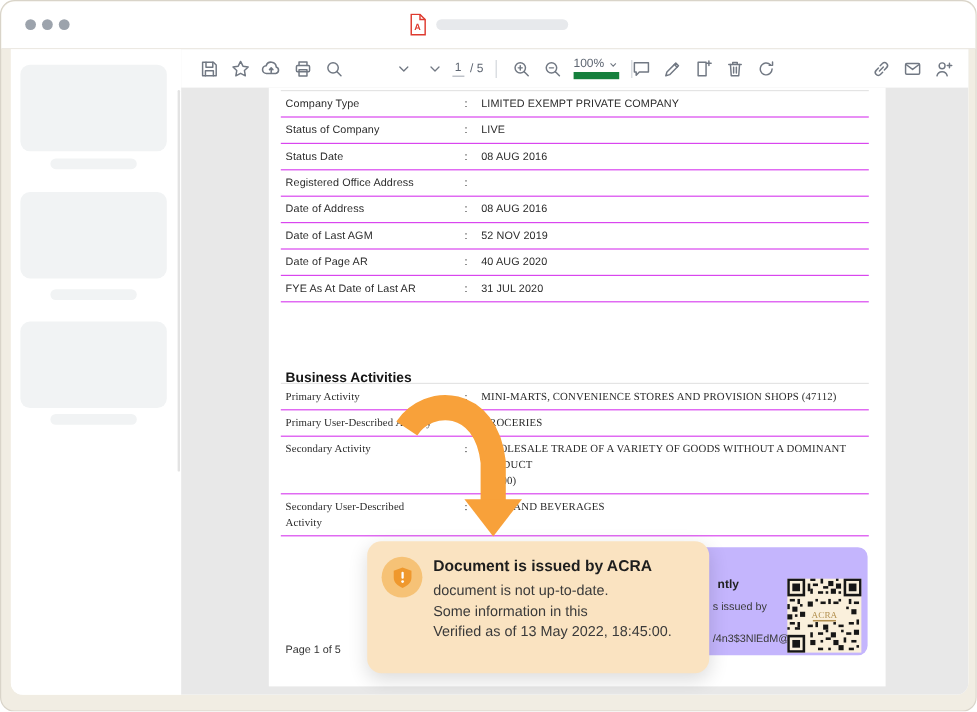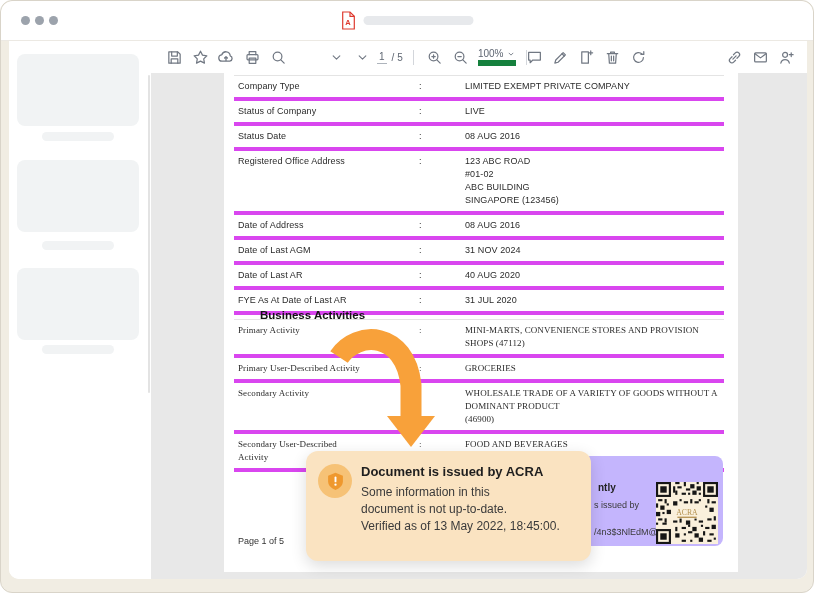--- a/index.html
+++ b/index.html
@@ -40,28 +40,28 @@
   .tb-text { font-size:10px; color:#5E6672; display:flex; align-items:center; gap:3px; }
   .pg-current { border-bottom:1px solid #AEB4BC; padding:0 2px 1px; }
   .pg-rest { padding-left:2px; }
   .zoom-select { border-bottom:6px solid #15803d; padding-bottom:1px; margin-left:2px; display:flex; align-items:center; gap:3px; cursor:pointer; }
   .tb-divider { width:1px; height:15px; background:#D3D6DB; margin:0 6px; }
 
   
   .page { position:absolute; left:73px; top:32px; width:514px; height:499px; background:#fff; }
 
   .table { position:absolute; left:10px; top:2px; width:490px; }
-  .row { display:flex; align-items:flex-start; border-bottom:4px solid #d946ef;
-         padding:4px 0 4px 4px; font-size:9px; line-height:13px; color:#2B2B2B; letter-spacing:.1px;gap:32px; }
+  .row { display:flex; align-items:flex-start; border-bottom:1px solid #d946ef;
+         padding:4px 0 4px 4px; font-size:9px; line-height:13px; color:#2B2B2B; letter-spacing:.1px; }
   .row.first { border-top:1px solid #E4E4E4; }
   .lbl { width:149px; flex:none; white-space:pre-line; }
   .col { width:14px; flex:none; }
   .val { flex:1; white-space:pre-line; }
 
-  .section-title { position:absolute; left:14px; top:236px; font-size:11.5px; font-weight:bold; color:#141414;margin-left:22px; }
+  .section-title { position:absolute; left:14px; top:236px; font-size:11.5px; font-weight:bold; color:#141414; }
   .table2 { position:absolute; left:10px; top:246px; width:490px;font-family:Liberation Serif, serif; }
 
   .page-footer { position:absolute; left:14px; top:463px; font-size:9px; color:#333; }
 
   
   .qr-card { position:absolute; left:345px; top:383px; width:154px; height:90px;
              background:#c4b5fd; border-radius:8px; z-index:1; }
   .qr-frag-ntly { position:absolute; left:29px; top:26px; font-size:10px; font-weight:bold; color:#222; }
   .qr-frag-issued { position:absolute; left:25px; top:44px; font-size:9px; color:#3A3A3A; }
   .qr-frag-token { position:absolute; left:25px; top:71px; font-size:9px; color:#3A3A3A; }
@@ -260,37 +260,33 @@
             <span class="val">LIVE</span>
           </div>
           <div class="row">
             <span class="lbl">Status Date</span>
             <span class="col">:</span>
             <span class="val">08 AUG 2016</span>
           </div>
           <div class="row">
             <span class="lbl">Registered Office Address</span>
             <span class="col">:</span>
-            <span class="val">123 ABC ROAD
-#01-02
-ABC BUILDING
-SINGAPORE (123456)</span>
           </div>
           <div class="row">
             <span class="lbl">Date of Address</span>
             <span class="col">:</span>
             <span class="val">08 AUG 2016</span>
           </div>
           <div class="row">
             <span class="lbl">Date of Last AGM</span>
             <span class="col">:</span>
-            <span class="val">31 NOV 2024</span>
-          </div>
-          <div class="row">
-            <span class="lbl">Date of Last AR</span>
+            <span class="val">52 NOV 2019</span>
+          </div>
+          <div class="row">
+            <span class="lbl">Date of Page AR</span>
             <span class="col">:</span>
             <span class="val">40 AUG 2020</span>
           </div>
           <div class="row">
             <span class="lbl">FYE As At Date of Last AR</span>
             <span class="col">:</span>
             <span class="val">31 JUL 2020</span>
           </div>
         </div>
 
@@ -413,22 +409,22 @@
         <div class="tooltip">
           <div class="tip-icon-circle">
             <svg width="17" height="19" viewBox="0 0 16 18">
               <path d="M8 .8l7 2.7v5.2c0 4-3 6.5-7 8.3-4-1.8-7-4.3-7-8.3V3.5z" fill="#EF982D"></path>
               <rect x="7.1" y="4.2" width="1.8" height="5.6" rx="0.9" fill="#fff"></rect>
               <circle cx="8" cy="12" r="1.1" fill="#fff"></circle>
             </svg>
           </div>
           <div class="tip-title">Document is issued by ACRA</div>
           <div class="tip-body">
+            <div>document is not up-to-date.</div>
             <div>Some information in this</div>
-            <div>document is not up-to-date.</div>
             <div>Verified as of 13 May 2022, 18:45:00.</div>
           </div>
         </div>
 
         <svg class="arrow-svg" width="130" height="130" viewBox="0 0 130 130">
           <path d="M20 34 C38 7 86 8 92 62 L92 95" stroke="#F8A13A" stroke-width="21" fill="none" stroke-linecap="butt"></path>
           <polygon points="68,93 116,93 92,124" fill="#F8A13A"></polygon>
         </svg>
 
       </div>

